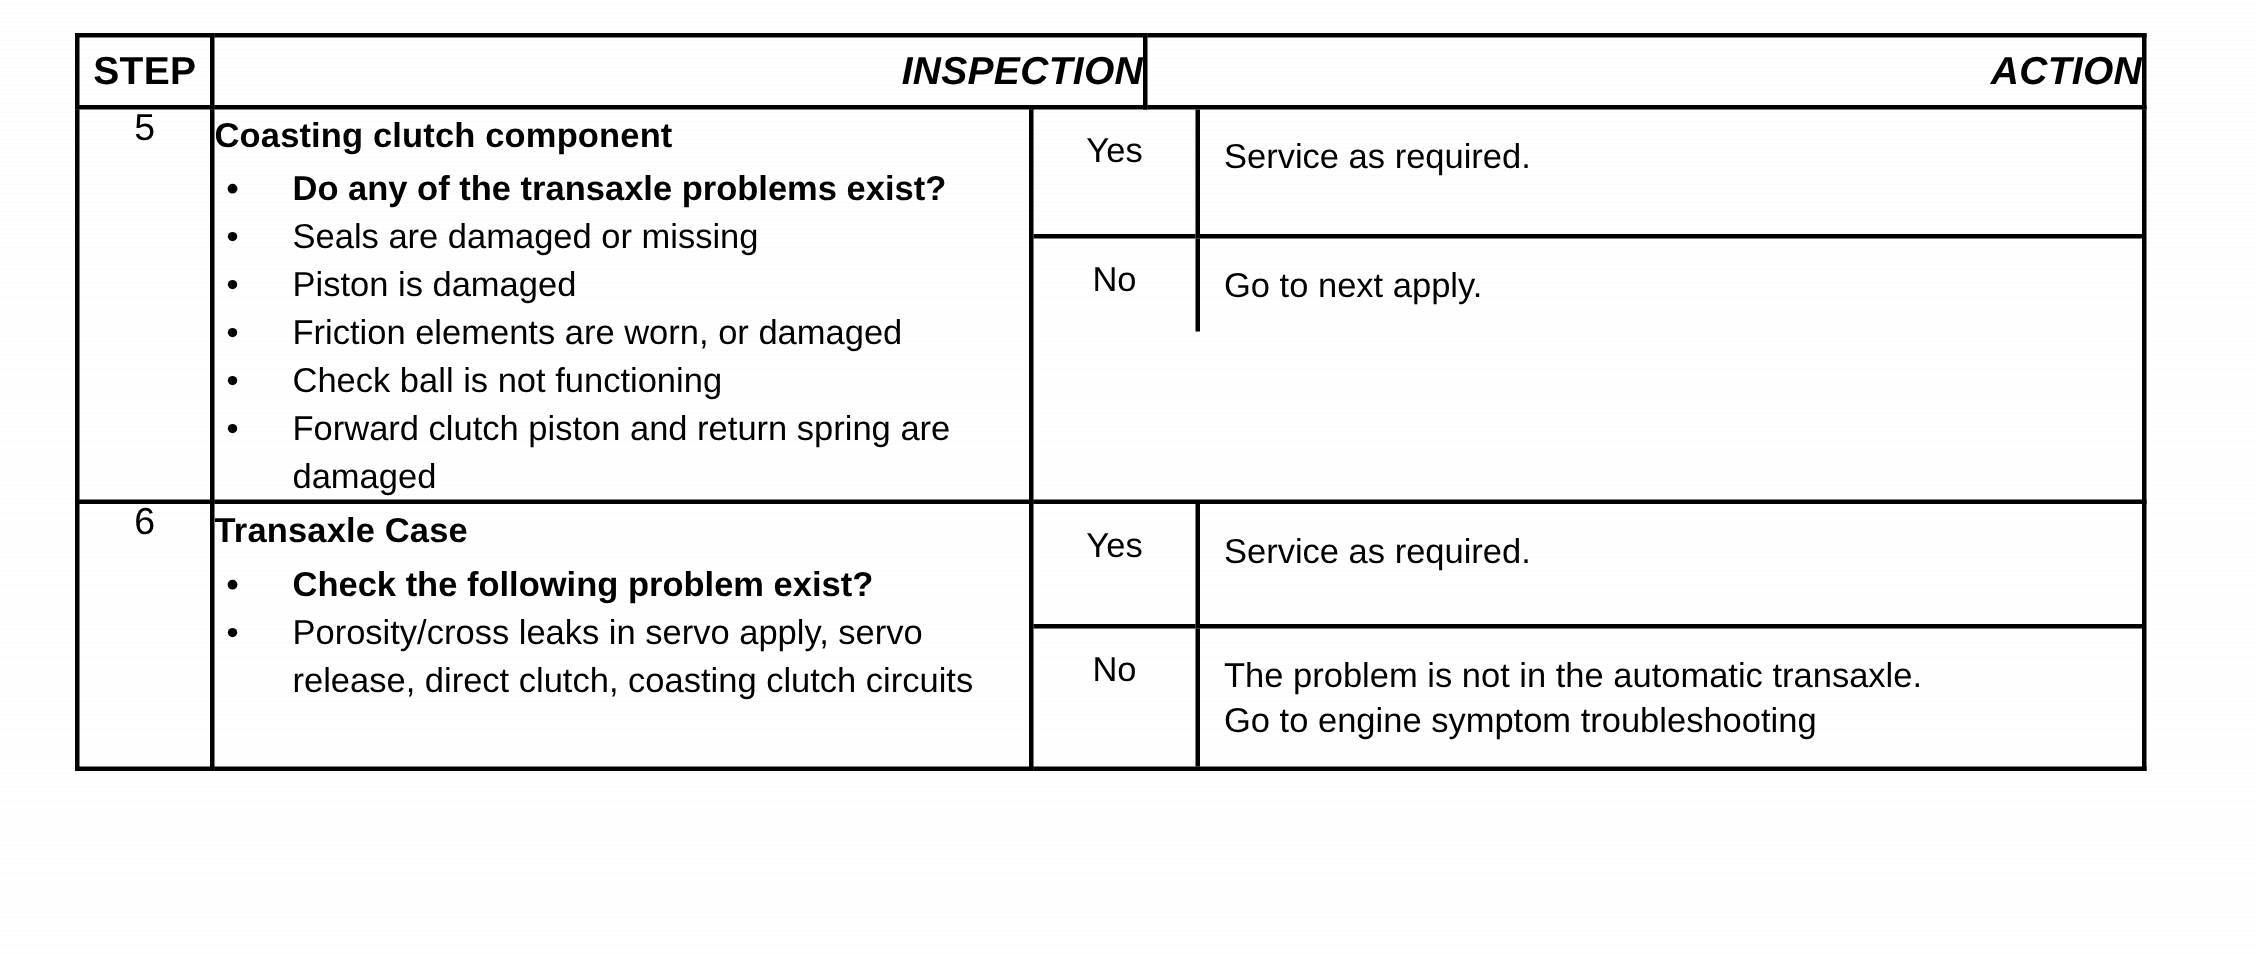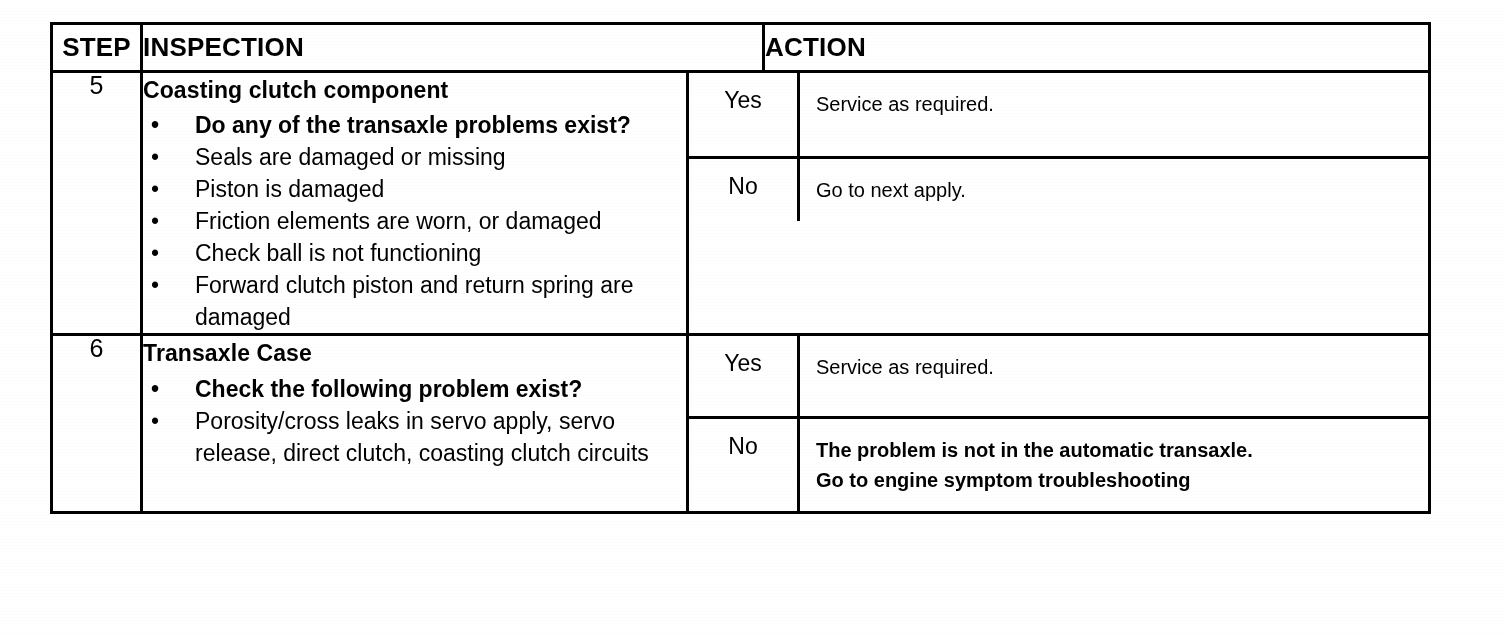--- a/index.html
+++ b/index.html
@@ -53,22 +53,23 @@
     font-size: 26px;
     font-weight: bold;
     letter-spacing: 0.2px;
     line-height: 45px;
     white-space: nowrap;
   }
   .hdr-step {
     text-align: center;
   }
   .hdr-left {
-    text-align: left;
+    text-align: right;
     padding-left: 12px;
+    font-style: italic;
   }
 
   
   .step-num {
     text-align: center;
     font-size: 25px;
     line-height: 1;
     padding-top: 10px;
     font-weight: normal;
   }
@@ -126,21 +127,21 @@
   }
   .yn-label {
     width: 76px;
     text-align: center;
     font-size: 23px;
     line-height: 1;
     padding-top: 13px;
     border-right: 3px solid #000000 !important;
   }
   .yn-text {
-    font-size: 20px;
+    font-size: 23px;
     line-height: 30px;
     padding: 10px 8px 8px 14px;
   }
   .yn-row-divider td {
     border-top: 3px solid #000000 !important;
     margin-left: 11px;
   }
 
   
   .r5 .yn-first  { height: 51px; }
@@ -244,21 +245,21 @@
 
       <td class="yn-wrap" colspan="2">
         <table class="yn-table">
           <tbody>
                 <tr>
             <td class="yn-label yn-first">Yes</td>
             <td class="yn-text yn-first">Service as required.</td>
           </tr>
           <tr class="yn-row-divider">
             <td class="yn-label">No</td>
-            <td class="yn-text" style="white-space: pre-line; font-weight: bold;">The problem is not in the automatic transaxle.
+            <td class="yn-text" style="white-space: pre-line;">The problem is not in the automatic transaxle.
 Go to engine symptom troubleshooting</td>
           </tr>
         </tbody>
             </table>
       </td>
     </tr>
 
   </tbody>
     </table>
 

